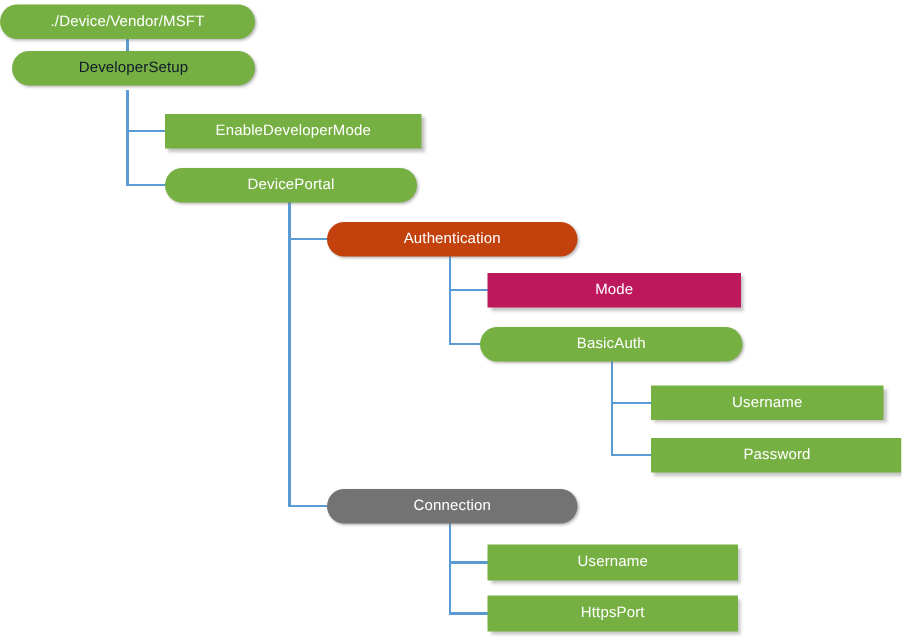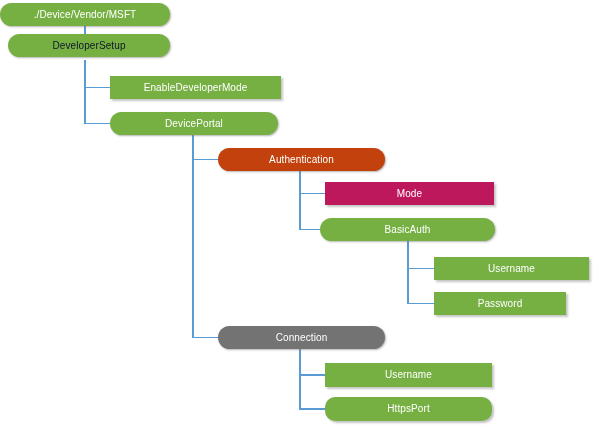--- a/index.html
+++ b/index.html
@@ -91,27 +91,27 @@
       </div>
       <div class="node rect" style="left: 325px; top: 182px; width: 169px; height: 23px; background: #be185d; color: rgb(255, 255, 255);">
         <span class="node-label">Mode</span>
       </div>
       <div class="node rounded" style="left: 320px; top: 218px; width: 175px; height: 23px; background: rgb(118, 176, 67); color: rgb(255, 255, 255);">
         <span class="node-label">BasicAuth</span>
       </div>
       <div class="node rect" style="left: 434px; top: 257px; width: 155px; height: 23px; background: rgb(118, 176, 67); color: rgb(255, 255, 255);">
         <span class="node-label">Username</span>
       </div>
-      <div class="node rect" style="left: 434px; top: 292px; width: 132px; height: 23px; background: rgb(118, 176, 67); color: rgb(255, 255, 255);">
+      <div class="node rect" style="left: 434px; top: 292px; width: 168px; height: 23px; background: rgb(118, 176, 67); color: rgb(255, 255, 255);">
         <span class="node-label">Password</span>
       </div>
       <div class="node rounded" style="left: 218px; top: 326px; width: 167px; height: 23px; background: #737373; color: rgb(255, 255, 255);">
         <span class="node-label">Connection</span>
       </div>
       <div class="node rect" style="left: 325px; top: 363px; width: 167px; height: 24px; background: rgb(118, 176, 67); color: rgb(255, 255, 255);">
         <span class="node-label">Username</span>
       </div>
-      <div class="node rect" style="left: 325px; top: 397px; width: 167px; height: 24px; background: rgb(118, 176, 67); color: rgb(255, 255, 255); border-radius: 10px;">
+      <div class="node rect" style="left: 325px; top: 397px; width: 167px; height: 24px; background: rgb(118, 176, 67); color: rgb(255, 255, 255);">
         <span class="node-label">HttpsPort</span>
       </div>
     </div>
 
 </div>
 
 </body></html>

